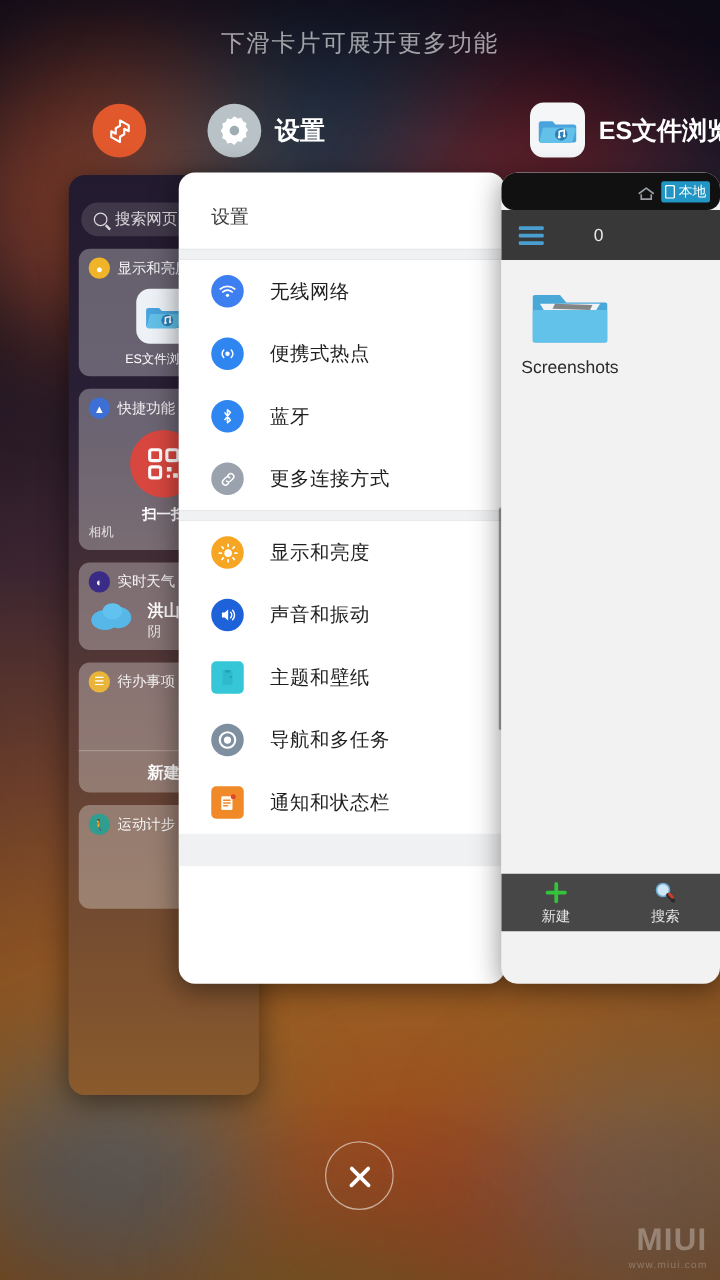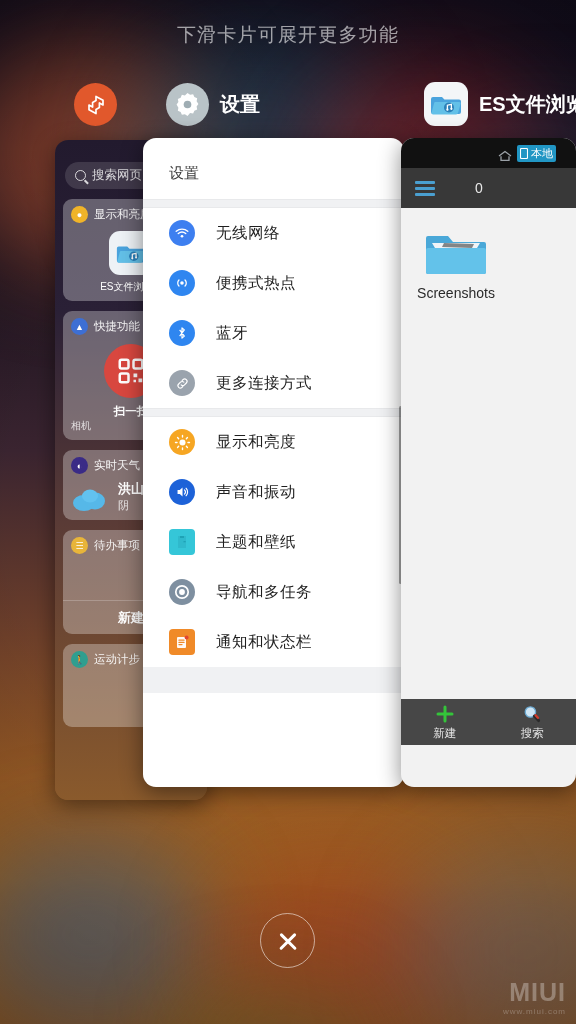--- a/index.html
+++ b/index.html
@@ -57,21 +57,21 @@
 
   .head-launcher{ left:74px; top:83px; }
   .head-settings{ left:166px; top:83px; }
   .head-es{      left:424px; top:82px; }
 
   
   .card{ position:absolute; border-radius:13px; overflow:hidden;
          box-shadow:0 5px 22px rgba(0,0,0,.45); }
 
   
-  .card-launcher{ left:55px; top:140px; width:152px; height:660px;
+  .card-launcher{ left:55px; top:140px; width:152px; height:736px;
      background:linear-gradient(180deg,#221a2e 0%,#2a2036 26%,#5a3b36 58%,#8a5a2c 100%); }
   .lc-search{ margin:22px 10px 0 10px; height:27px; border-radius:14px;
      background:rgba(255,255,255,.13); display:flex; align-items:center; gap:6px; padding:0 10px;
      color:rgba(255,255,255,.80); font-size:12.5px; }
   .lc-mag{ width:11px;height:11px;border:1.6px solid rgba(255,255,255,.8);border-radius:50%;
      position:relative; flex:0 0 auto;}
   .lc-mag:after{content:"";position:absolute;right:-4px;bottom:-3px;width:5px;height:1.6px;
      background:rgba(255,255,255,.8);transform:rotate(45deg);}
 
   .wdg{ margin:10px 8px 0 8px; border-radius:9px; background:rgba(255,255,255,.30); padding:7px 8px; }
@@ -83,21 +83,21 @@
   .wdg-app{ margin-top:8px; text-align:center; }
   .wdg-app .ico{ width:44px;height:44px;border-radius:11px;background:#eef2f6;margin:0 auto;
      display:flex;align-items:center;justify-content:center;}
   .wdg-app .lbl{ margin-top:5px; font-size:10px; color:#fff; white-space:nowrap; }
 
   .scan-circle{ width:54px;height:54px;border-radius:50%;background:#d8473f;margin:9px auto 0;
      display:flex;align-items:center;justify-content:center; }
   .scan-main{ margin-top:6px; text-align:center; font-size:11.5px; font-weight:700; color:#fff; }
   .scan-sub{ text-align:left; font-size:10px; color:rgba(255,255,255,.78); }
 
-  .wea-row{ display:flex; align-items:flex-end; gap:7px; margin-top:6px; }
+  .wea-row{ display:flex; align-items:flex-start; gap:7px; margin-top:6px; }
   .wea-city{ font-size:13px; font-weight:700; color:#fff; white-space:nowrap; }
   .wea-cond{ font-size:11px; color:rgba(255,255,255,.80); }
 
   .todo-body{ height:46px; }
   .todo-divider{ height:1px; background:rgba(255,255,255,.22); margin:0 -8px; }
   .todo-new{ text-align:center; font-size:13px; font-weight:700; color:#fff; padding-top:8px;
      white-space:nowrap; }
   .step-body{ height:52px; }
 
   
@@ -110,21 +110,21 @@
      display:flex; align-items:center; justify-content:center; }
   .st-ico.sq{ border-radius:4px; }
   .st-lbl{ font-size:15.5px; color:#1f1f1f; letter-spacing:.5px; }
   .st-foot{ height:26px; background:#f0f1f3; }
   .st-scroll{ position:absolute; right:2px; top:268px; width:3px; height:178px;
      background:rgba(0,0,0,.35); border-radius:2px; }
 
   
   .card-es{ left:401px; top:138px; width:175px; height:649px; background:#f2f2f2; }
   .es-status{ height:30px; background:#111; display:flex; align-items:center;
-     justify-content:flex-end; gap:6px; padding-right:20px; }
+     justify-content:flex-end; gap:6px; padding-right:8px;border-radius:10px; }
   .es-home{ width:13px;height:11px; position:relative; }
   .es-badge{ background:#2196c4; color:#fff; font-size:11px; padding:1px 3px; border-radius:2px;
      display:flex; align-items:center; gap:3px; white-space:nowrap; }
   .es-bar{ height:40px; background:#383838; display:flex; align-items:center; }
   .es-burger{ width:20px; margin-left:14px; flex:0 0 auto; }
   .es-burger i{ display:block; height:3px; background:#4a9fd0; margin:3px 0; border-radius:1px; }
   .es-count{ color:#e8e8e8; font-size:14px; margin-left:40px; }
   .es-body{ height:533px; background:#f2f2f2; padding-top:22px; }
   .es-item{ width:86px; margin-left:12px; text-align:center; }
   .es-folder{ width:60px; height:47px; margin:0 auto; position:relative; }

